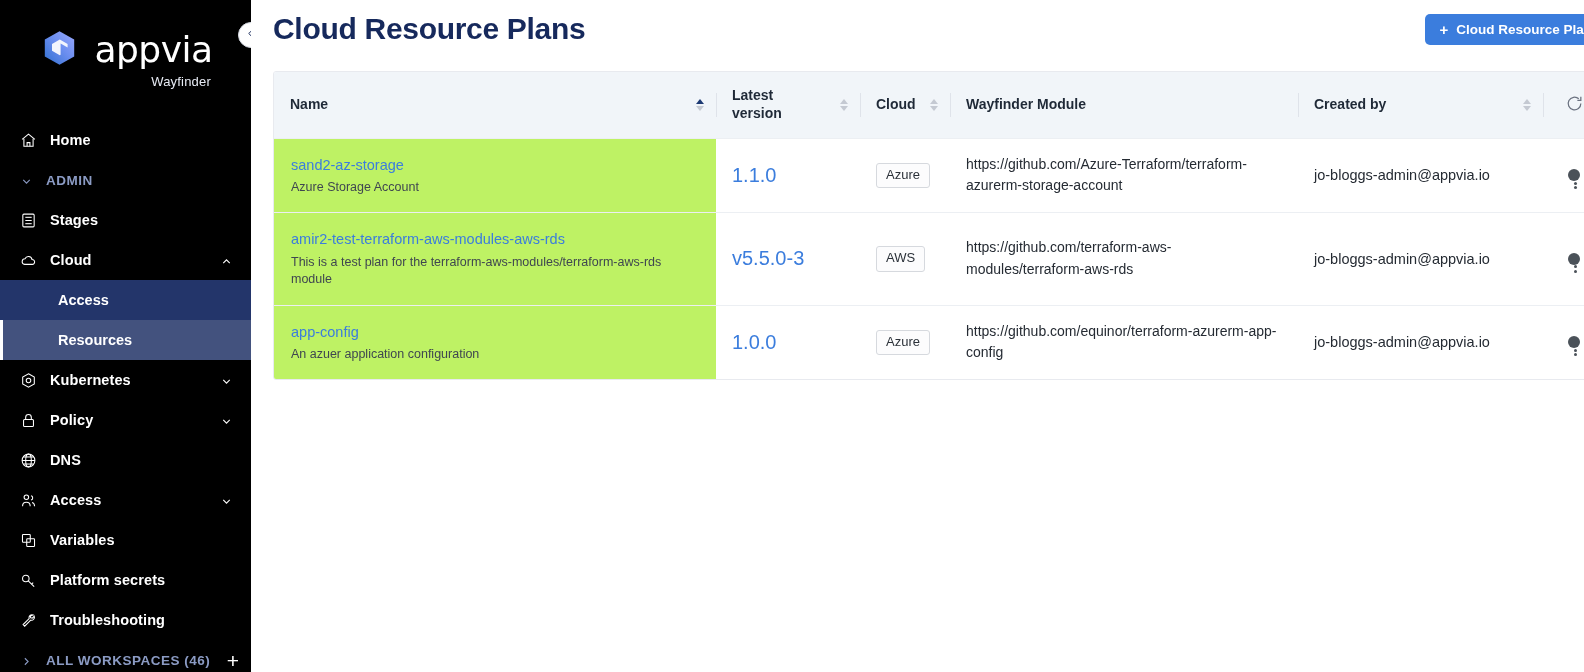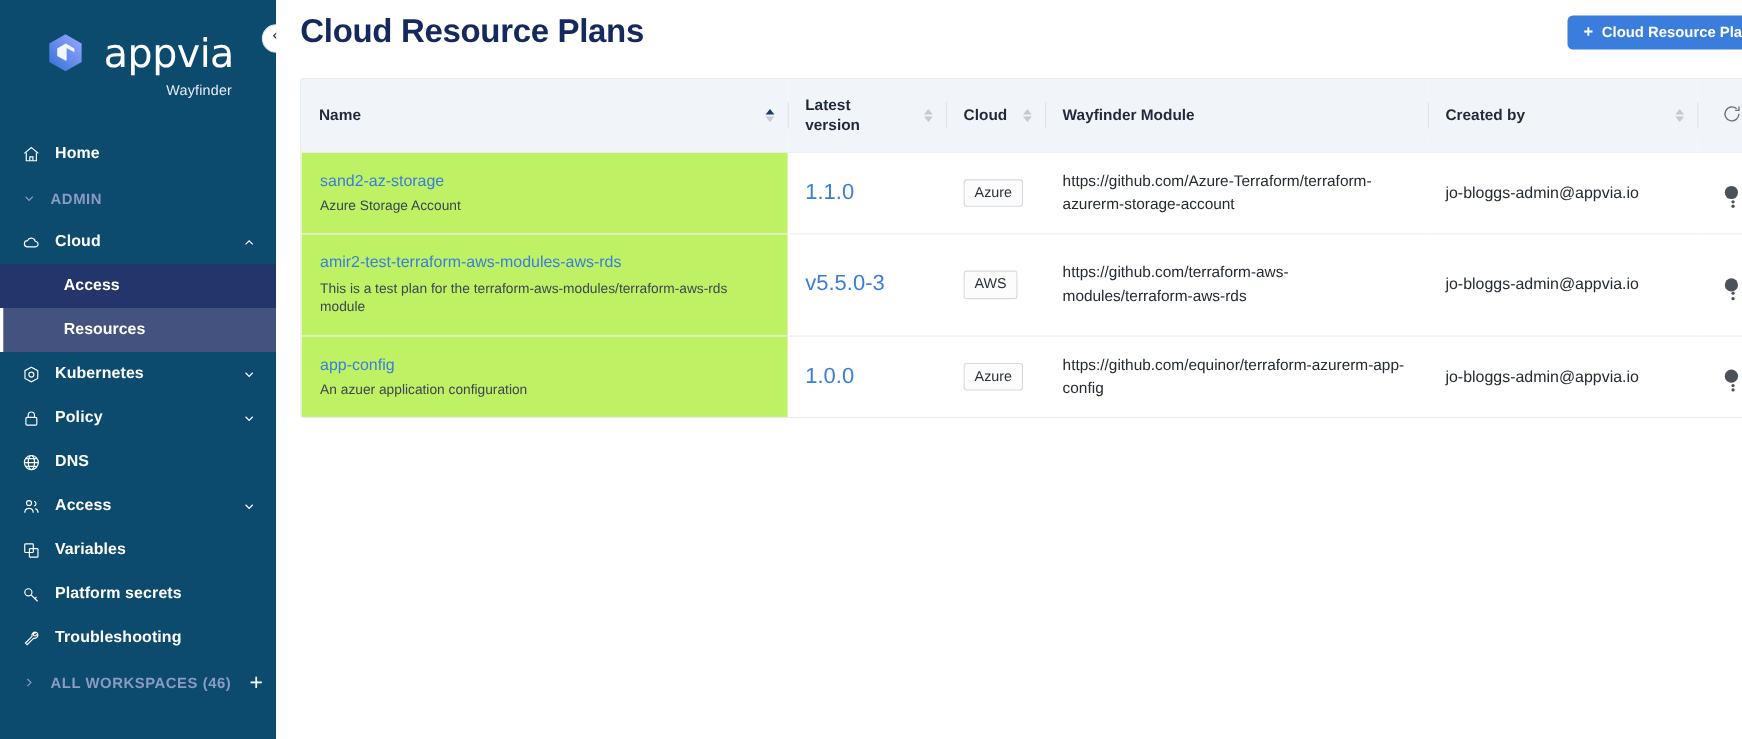--- a/index.html
+++ b/index.html
@@ -7,21 +7,21 @@
     width: 1584px; height: 672px;
     font-family: "Liberation Sans", sans-serif;
     background: #ffffff;
     overflow: hidden;
   }
   .app { position: relative; width: 1584px; height: 672px; display: flex; }
 
   
   .sidebar {
     width: 251px; height: 672px; flex: 0 0 251px;
-    background: #0c4a6e;
+    background: #000000;
     position: relative;
     overflow: hidden;
   }
   .brand {
     height: 110px; display: flex; flex-direction: column;
     align-items: center; justify-content: center;
     padding-top: 6px;
   }
   .brand-row { display: flex; align-items: center; gap: 12px; }
   .brand-logo { width: 44px; height: 44px; display: block; }
@@ -199,20 +199,31 @@
 
       <div class="nav-section">
         <span class="caret">
           <svg viewBox="0 0 24 24">
               <polyline points="6,9 12,15 18,9"></polyline>
             </svg>
         </span>
         <span class="lbl">ADMIN</span>
       </div>
 
+      <div class="nav-item">
+        <span class="ico">
+          <svg viewBox="0 0 24 24">
+              <rect x="4" y="3" width="16" height="18" rx="1.5"></rect>
+              <line x1="7.5" y1="7.5" x2="16.5" y2="7.5"></line>
+              <line x1="7.5" y1="12" x2="16.5" y2="12"></line>
+              <line x1="7.5" y1="16.5" x2="16.5" y2="16.5"></line>
+            </svg>
+        </span>
+        <span class="lbl">Stages</span>
+      </div>
 
       <div class="nav-item">
         <span class="ico">
           <svg viewBox="0 0 24 24">
               <path d="M6.5 17.5a4 4 0 0 1 .6-7.96 5.2 5.2 0 0 1 9.9 1.1 3.4 3.4 0 0 1 .4 6.86z"></path>
             </svg>
         </span>
         <span class="lbl">Cloud</span>
         <span class="caret">
           <svg viewBox="0 0 24 24">

